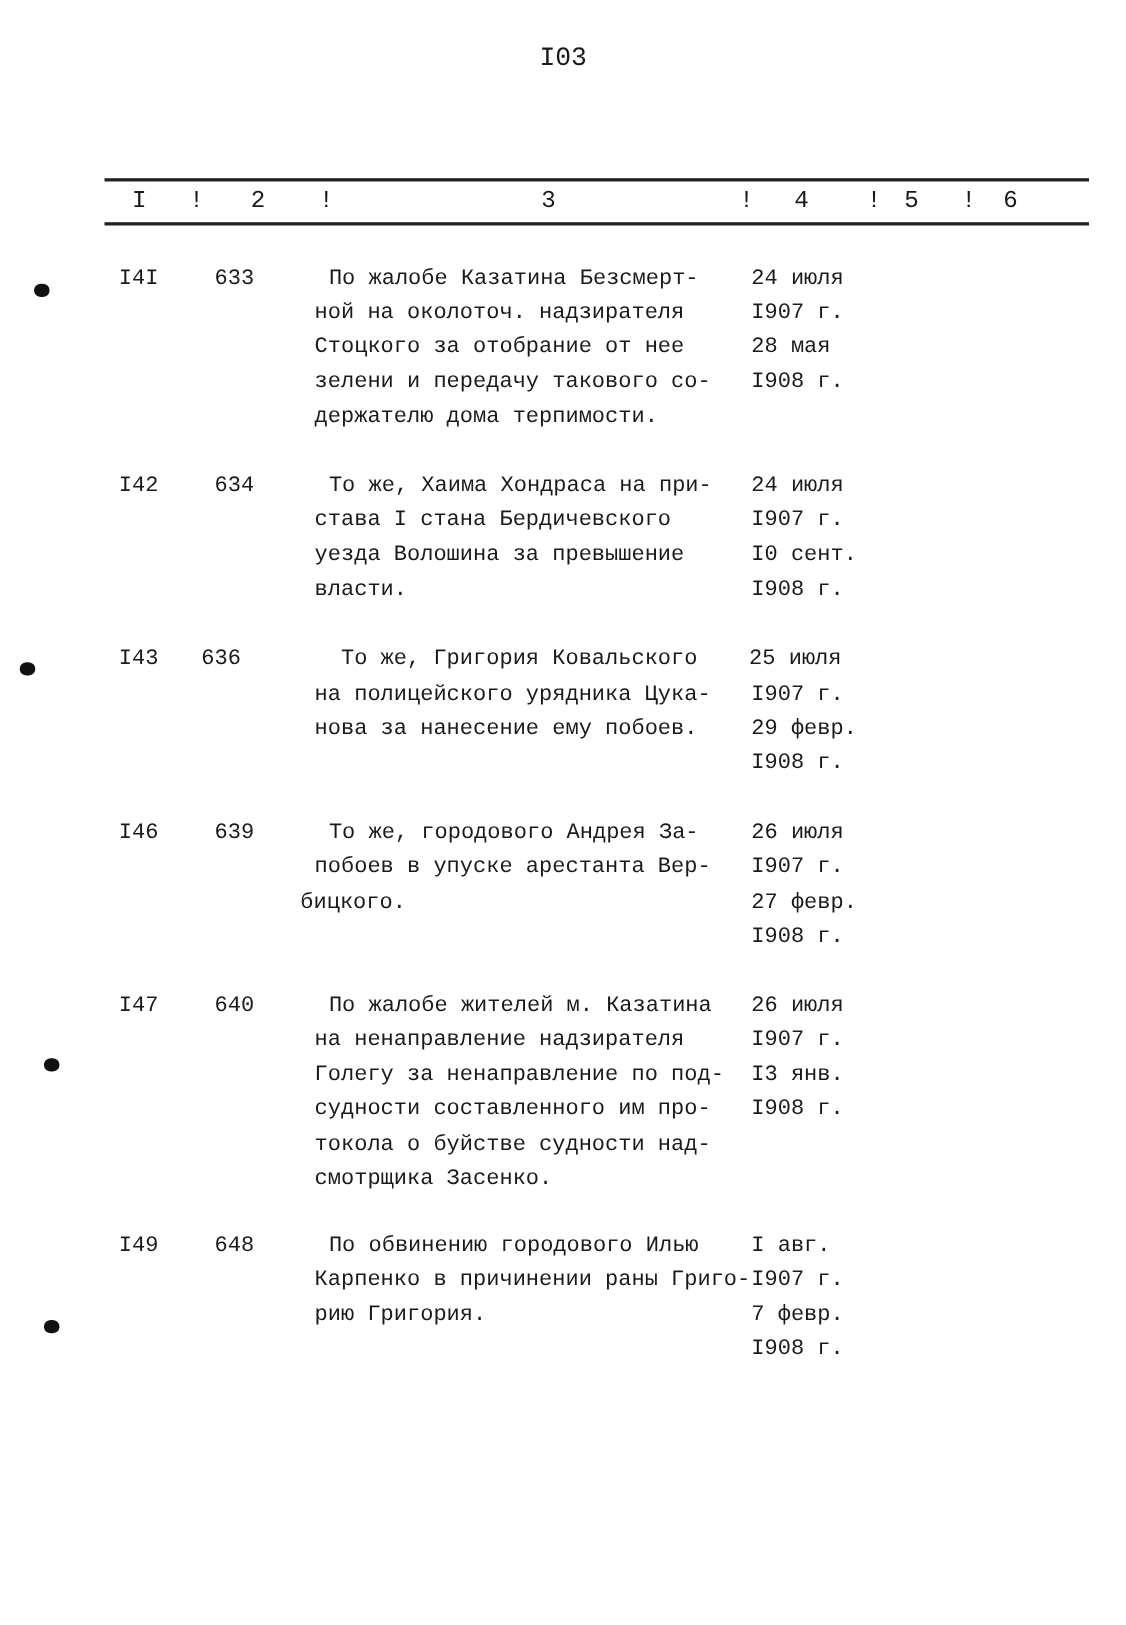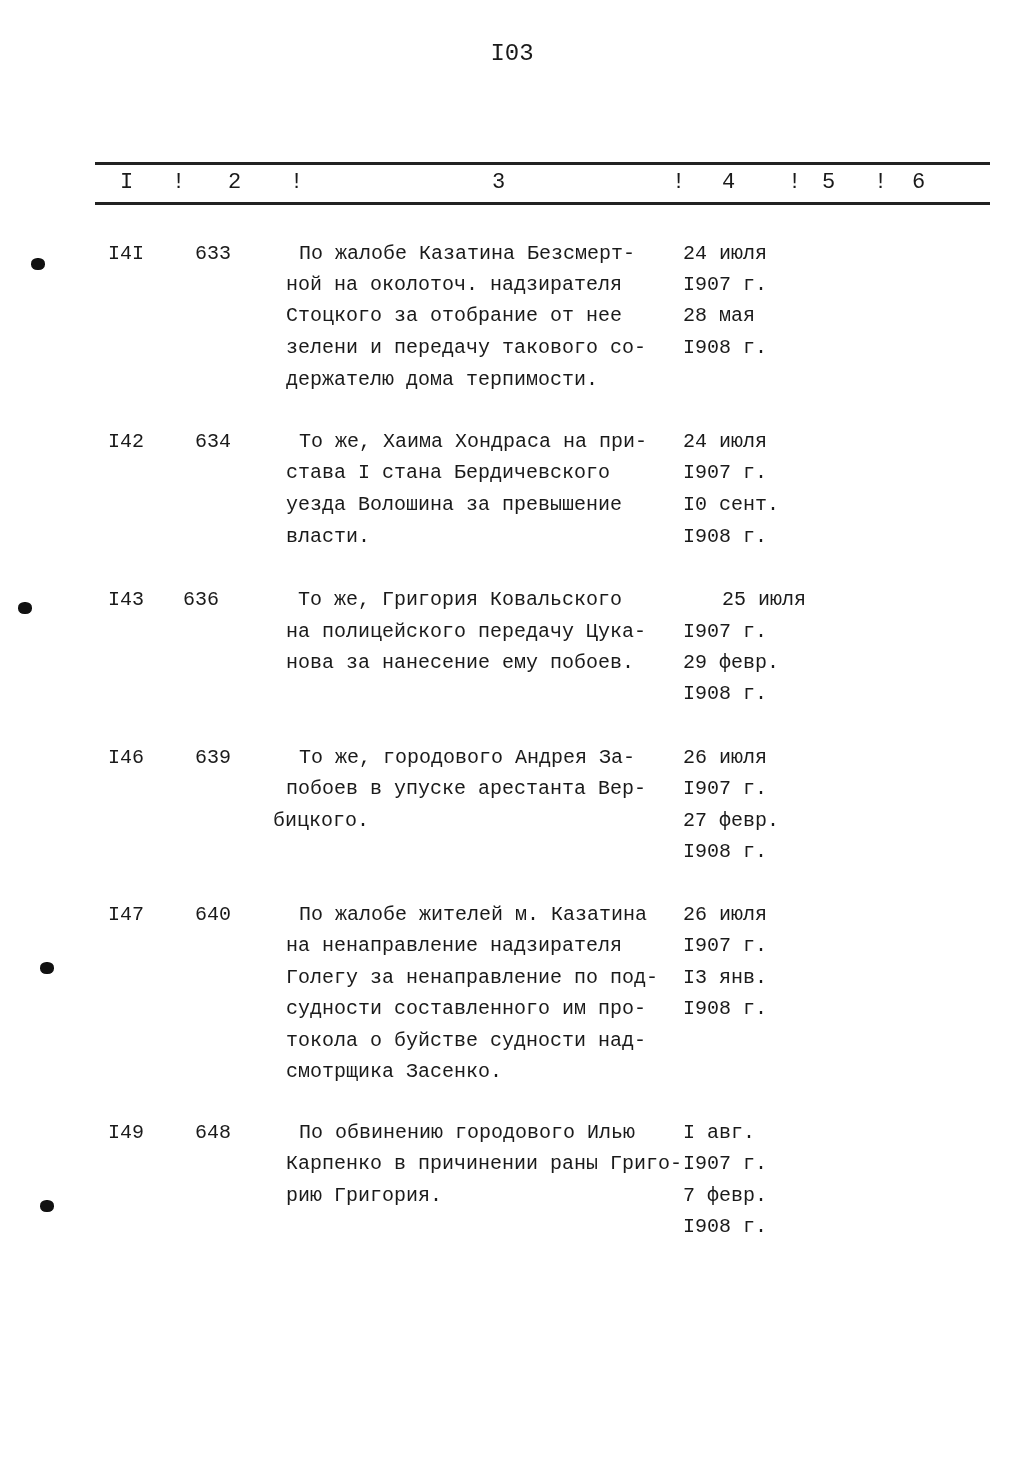--- a/index.html
+++ b/index.html
@@ -59,24 +59,24 @@
     <span class="t" style="left:286px;top:521px">власти.</span>
     <span class="t" style="left:683px;top:426px">24 июля</span>
     <span class="t" style="left:683px;top:457px">I907 г.</span>
     <span class="t" style="left:683px;top:489px">I0 сент.</span>
     <span class="t" style="left:683px;top:521px">I908 г.</span>
   </div>
 
   <div>
     <span class="t" style="left:108px;top:584px">I43</span>
     <span class="t" style="left:183px;top:584px">636</span>
-    <span class="t" style="left:298px;top:584px">То же, Григория Ковальского</span>
-    <span class="t" style="left:286px;top:616px">на полицейского передачу Цука-</span>
+    <span class="t" style="left:310px;top:584px">То же, Григория Ковальского</span>
+    <span class="t" style="left:286px;top:616px">на полицейского урядника Цука-</span>
     <span class="t" style="left:286px;top:647px">нова за нанесение ему побоев.</span>
-    <span class="t" style="left:722px;top:584px">25 июля</span>
+    <span class="t" style="left:681px;top:584px">25 июля</span>
     <span class="t" style="left:683px;top:616px">I907 г.</span>
     <span class="t" style="left:683px;top:647px">29 февр.</span>
     <span class="t" style="left:683px;top:678px">I908 г.</span>
   </div>
 
   <div>
     <span class="t" style="left:108px;top:742px">I46</span>
     <span class="t" style="left:195px;top:742px">639</span>
     <span class="t" style="left:299px;top:742px">То же, городового Андрея За-</span>
     <span class="t" style="left:286px;top:773px">побоев в упуске арестанта Вер-</span>

